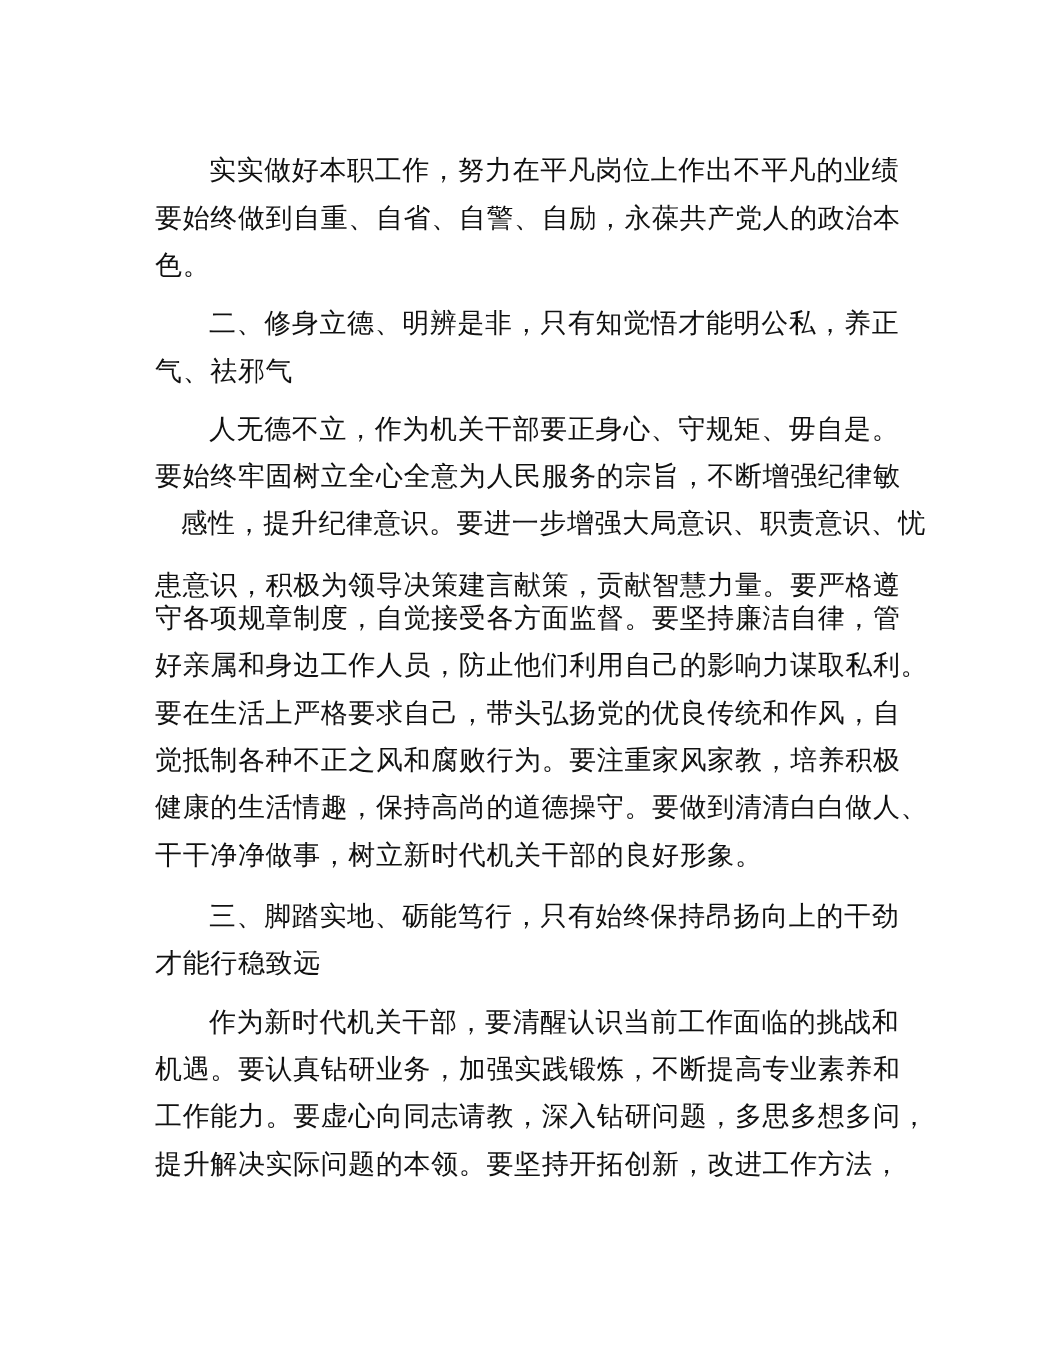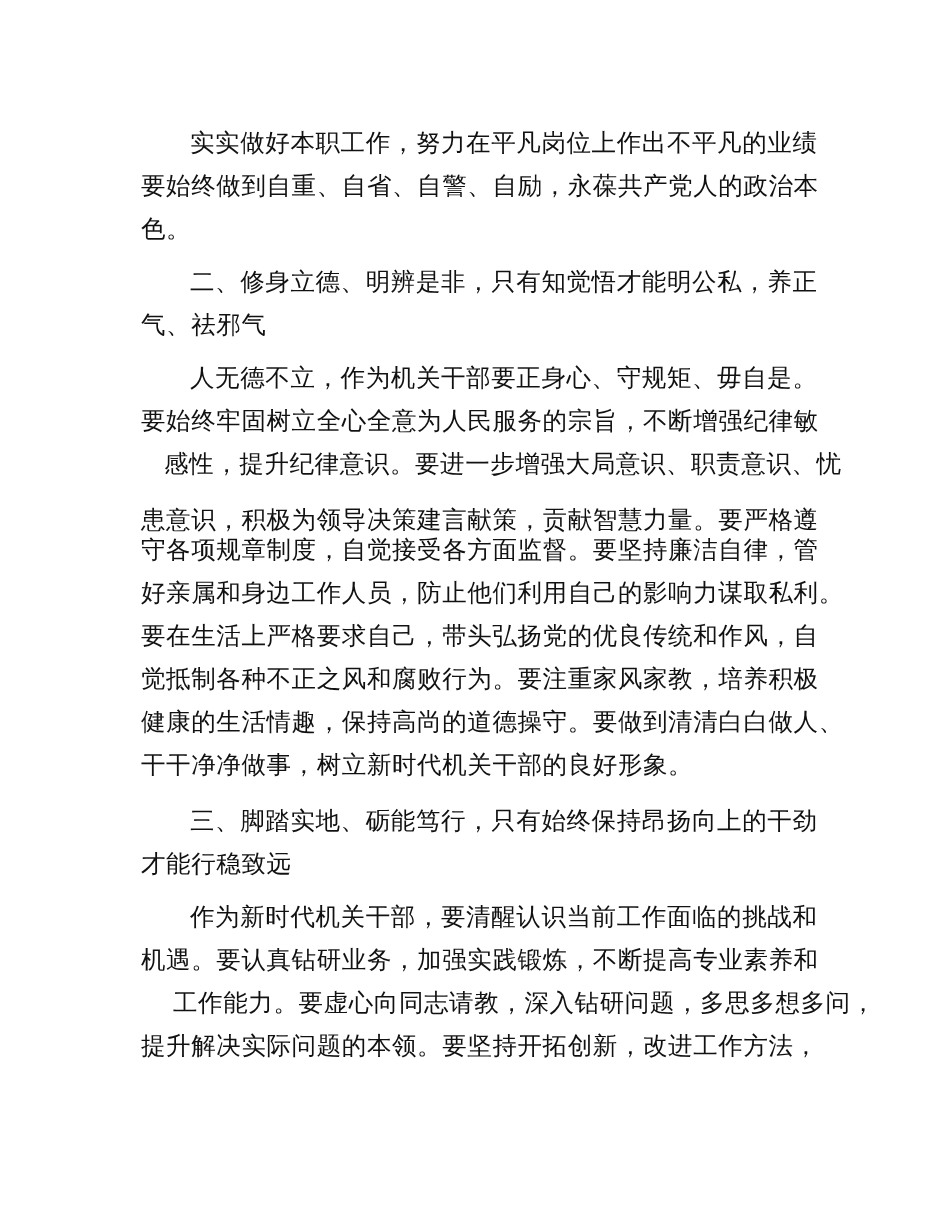--- a/index.html
+++ b/index.html
@@ -9,21 +9,21 @@
     }
     body {
       width: 950px;
       height: 1230px;
       position: relative;
       overflow: hidden;
     }
     .page {
       position: absolute;
       left: 0;
-      top: 4px;
+      top: 16px;
       width: 950px;
       height: 1054px;
       background: #ffffff;
     }
     .line {
       position: absolute;
       left: 141px;
       white-space: nowrap;
       font-family: "DejaVu Sans", "Liberation Sans", sans-serif;
       font-size: 24.5px;
@@ -56,16 +56,16 @@
   <div class="line" style="top:660px;">觉抵制各种不正之风和腐败行为。要注重家风家教，培养积极</div>
   <div class="line" style="top:617px;">要在生活上严格要求自己，带头弘扬党的优良传统和作风，自</div>
   <div class="line" style="top:703px;">健康的生活情趣，保持高尚的道德操守。要做到清清白白做人、</div>
   <div class="line" style="top:746px;">干干净净做事，树立新时代机关干部的良好形象。</div>
 
   <div class="line indent" style="top:802px;">三、脚踏实地、砺能笃行，只有始终保持昂扬向上的干劲</div>
   <div class="line" style="top:845px;">才能行稳致远</div>
 
   <div class="line indent" style="top:898px;">作为新时代机关干部，要清醒认识当前工作面临的挑战和</div>
   <div class="line" style="top:941px;text-align:right;">机遇。要认真钻研业务，加强实践锻炼，不断提高专业素养和</div>
-  <div class="line" style="top:984px;margin-left:32px;">工作能力。要虚心向同志请教，深入钻研问题，多思多想多问，</div>
+  <div class="line" style="top:984px;">工作能力。要虚心向同志请教，深入钻研问题，多思多想多问，</div>
   <div class="line" style="top:1027px;">提升解决实际问题的本领。要坚持开拓创新，改进工作方法，</div>
 
 </div>
 
 </body></html>

